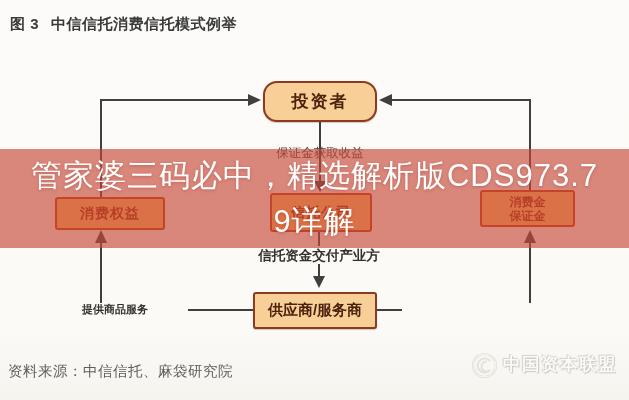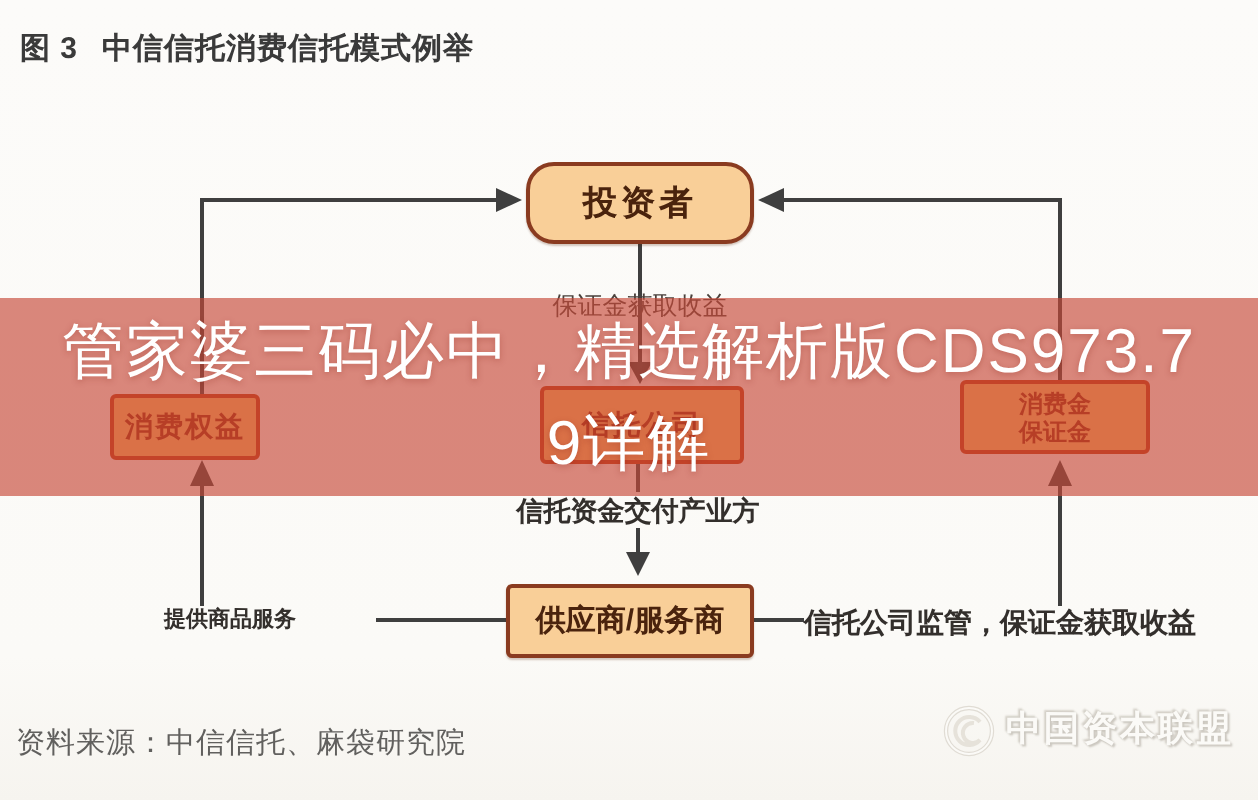--- a/index.html
+++ b/index.html
@@ -31,21 +31,21 @@
     background: #f9cf98; border: 2px solid #8a3b20;
     color: #4a230d; font-weight: bold;
     box-shadow: 0 1px 1px rgba(90,40,10,0.25);
   }
   .node.orange {
     background: #ffbe66; border: 2px solid #c03a10;
     color: #9c2c08; font-weight: bold;
   }
   .node-investor { left: 263px; top: 81px; width: 114px; height: 41px; font-size: 17px; letter-spacing: 2px; border-radius: 14px; }
   .node-supplier { left: 253px; top: 292px; width: 124px; height: 37px; font-size: 15px; }
-  .node-rights   { left: 55px;  top: 197px; width: 75px;  height: 33px; font-size: 14px; letter-spacing: 1px; }
+  .node-rights   { left: 55px;  top: 197px; width: 110px;  height: 33px; font-size: 14px; letter-spacing: 1px; }
   .node-trust    { left: 270px; top: 193px; width: 102px; height: 39px; font-size: 14px; letter-spacing: 1px; }
   .node-deposit  { left: 480px; top: 190px; width: 95px;  height: 37px; font-size: 12px; line-height: 14px; }
 
   .flow-label { position: absolute; z-index: 2; color: #332f2c; white-space: nowrap; }
   .lbl-purchase  { left: 260px; top: 145px; width: 120px; text-align: center; font-size: 12.5px; color:#4a413c; }
   .lbl-deliver   { left: 246px; top: 247px; width: 146px; text-align: center; font-size: 13.5px; font-weight: bold; }
   .lbl-provide   { left: 82px;  top: 302px; font-size: 11px; font-weight: bold; }
   .lbl-supervise { left: 402px; top: 303px; font-size: 14px; font-weight: bold; }
 
   .overlay-band {
@@ -130,21 +130,20 @@
     <span><span>消费金</span><br><span>保证金</span></span>
   </div>
 
   <div class="node peach node-supplier">
     <span>供应商/服务商</span>
   </div>
 
   <div class="flow-label lbl-purchase">保证金获取收益</div>
   <div class="flow-label lbl-deliver">信托资金交付产业方</div>
   <div class="flow-label lbl-provide">提供商品服务</div>
-  <div class="flow-label lbl-supervise">信托公司监管，保证金获取收益</div>
 
   <div class="overlay-band"></div>
   <div class="overlay-text">
     <div>管家婆三码必中，精选解析版CDS973.7</div>
     <div>9详解</div>
   </div>
 
   <div class="source-line">资料来源：中信信托、麻袋研究院</div>
 
   <div class="watermark">

